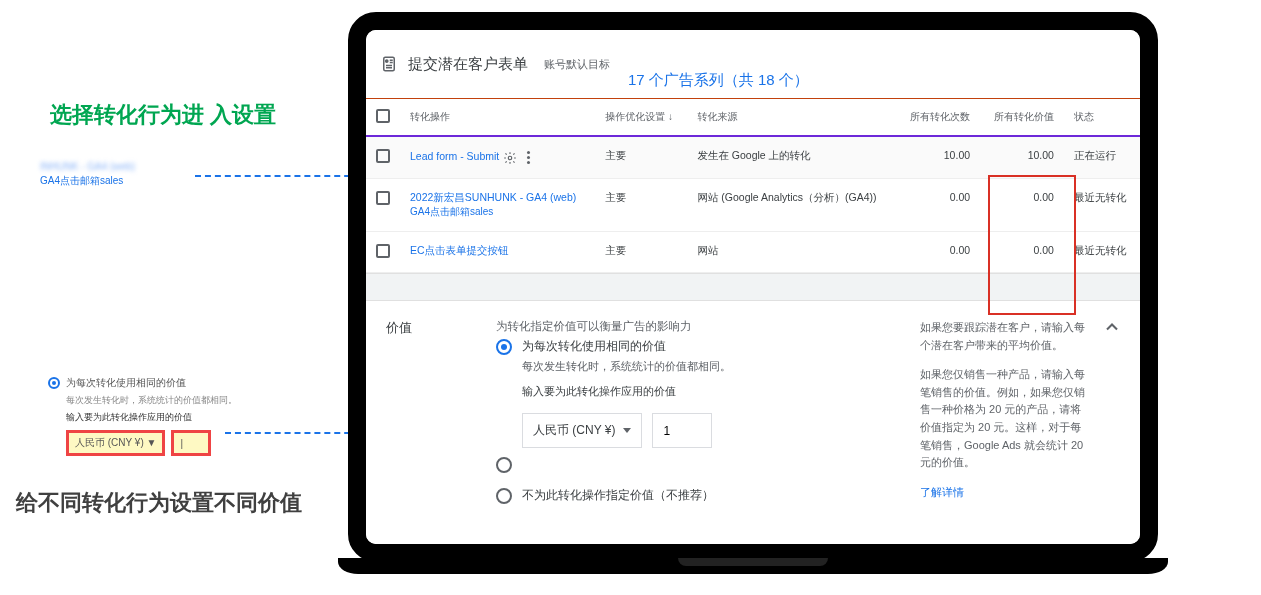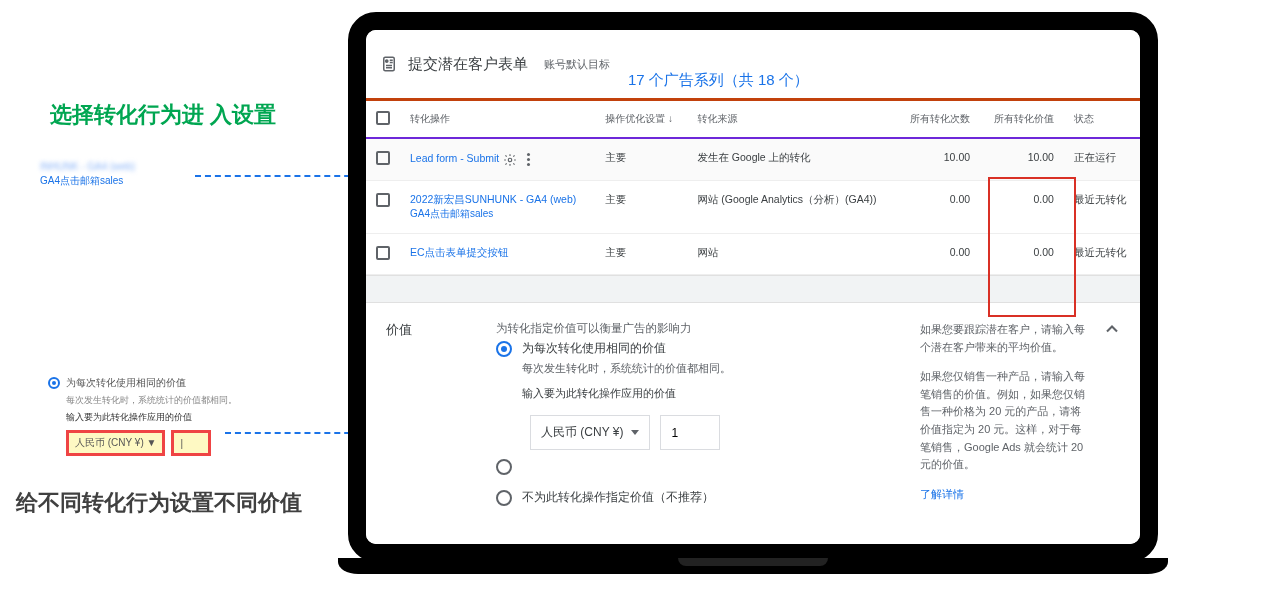--- a/index.html
+++ b/index.html
@@ -24,21 +24,21 @@
 .arrow1 { left: 195px; top: 175px; width: 185px; }
 .arrow2 { left: 225px; top: 432px; width: 155px; }
 
 .laptop { position: absolute; left: 338px; top: 0px; width: 830px; height: 580px; }
 .laptop-frame { position: absolute; top: 12px; left: 10px; right: 10px; bottom: 18px; border: 18px solid #000; border-radius: 28px; background: #fff; overflow: hidden; }
 .laptop-base { position: absolute; bottom: 6px; left: 0; right: 0; height: 16px; background: #000; border-radius: 0 0 20px 20px / 0 0 12px 12px; }
 .laptop-base::before { content: ''; position: absolute; left: 50%; transform: translateX(-50%); top: 0; width: 150px; height: 8px; background: #222; border-radius: 0 0 12px 12px; }
 
 .screen { width: 100%; height: 100%; background: #fff; display: flex; flex-direction: column; font-size: 11px; color: #3c4043; }
 
-.page-header { display: flex; align-items: center; gap: 10px; padding: 8px 14px; border-bottom: 3px solid #c2410c; }
+.page-header { display: flex; align-items: center; gap: 10px; padding: 8px 14px; border-bottom: 1px solid #c2410c; }
 .page-header .icon { width: 18px; height: 18px; color: #5f6368; }
 .page-header .title { font-size: 15px; font-weight: 400; color: #3c4043; }
 .page-header .sub { font-size: 11px; color: #5f6368; margin-left: 6px; }
 .page-header .link { font-size: 15px; color: #1a73e8; margin-left: 8px; cursor: pointer; margin-top: 33px; }
 
 .table { width: 100%; border-collapse: collapse; }
 .table th { text-align: left; font-weight: 400; font-size: 10px; color: #5f6368; padding: 10px 10px; border-bottom: 2px solid #6d28d9; white-space: nowrap; }
 .table th.num, .table td.num { text-align: right; }
 .table td { font-size: 10.5px; padding: 12px 10px; border-bottom: 1px solid #eee; vertical-align: top; color: #3c4043; }
 .table td.link { color: #1a73e8; }
@@ -64,21 +64,21 @@
 .vs-left { width: 90px; font-size: 13px; color: #3c4043; flex-shrink: 0; }
 .vs-mid { flex: 1; }
 .vs-mid .desc { font-size: 11.5px; color: #5f6368; margin-bottom: 4px; }
 .radio-opt { display: flex; align-items: flex-start; gap: 10px; margin-bottom: 14px; }
 .radio-circle { width: 16px; height: 16px; border: 2px solid #5f6368; border-radius: 50%; flex-shrink: 0; cursor: pointer; position: relative; margin-top: 1px; }
 .radio-circle.sel { border-color: #1a73e8; }
 .radio-circle.sel::after { content: ''; position: absolute; top: 3px; left: 3px; width: 6px; height: 6px; background: #1a73e8; border-radius: 50%; }
 .radio-opt .lbl { font-size: 12px; color: #3c4043; }
 .radio-opt .sublbl { font-size: 11px; color: #5f6368; margin-top: 4px; }
 .input-row { display: flex; gap: 10px; margin: 8px 0 8px 26px; }
-.select-box { border: 1px solid #dadce0; padding: 8px 10px; font-size: 12px; display: flex; align-items: center; gap: 8px; cursor: pointer; background: #fff; margin-left: 8px; }
+.select-box { border: 1px solid #dadce0; padding: 8px 10px; font-size: 12px; display: flex; align-items: center; gap: 8px; cursor: pointer; background: #fff; }
 .select-box .caret { width: 0; height: 0; border-left: 4px solid transparent; border-right: 4px solid transparent; border-top: 5px solid #5f6368; }
 .text-input { border: 1px solid #dadce0; padding: 8px 10px; font-size: 12px; width: 60px; background: #fff; }
 
 .vs-right { width: 200px; font-size: 11px; color: #5f6368; line-height: 1.6; padding-right: 30px; }
 .vs-right p { margin-bottom: 12px; }
 .vs-right .learn { color: #1a73e8; cursor: pointer; }
 
 .collapse { position: absolute; right: 18px; top: 16px; width: 20px; height: 20px; cursor: pointer; color: #5f6368; }
 
 .table-wrap { position: relative; }

